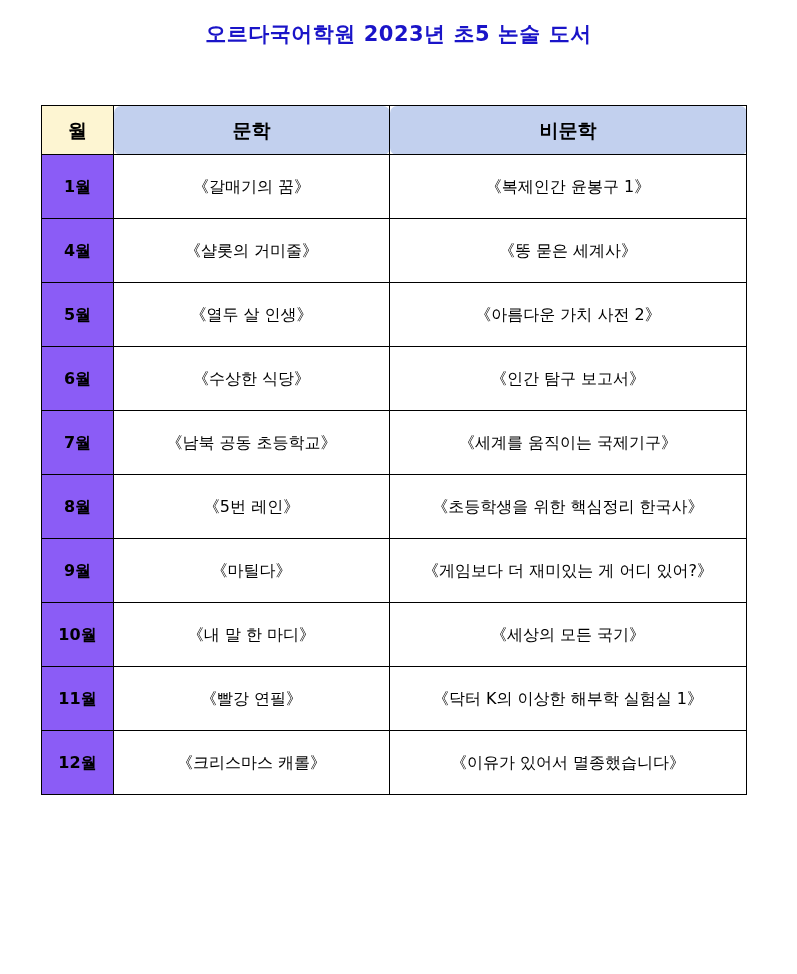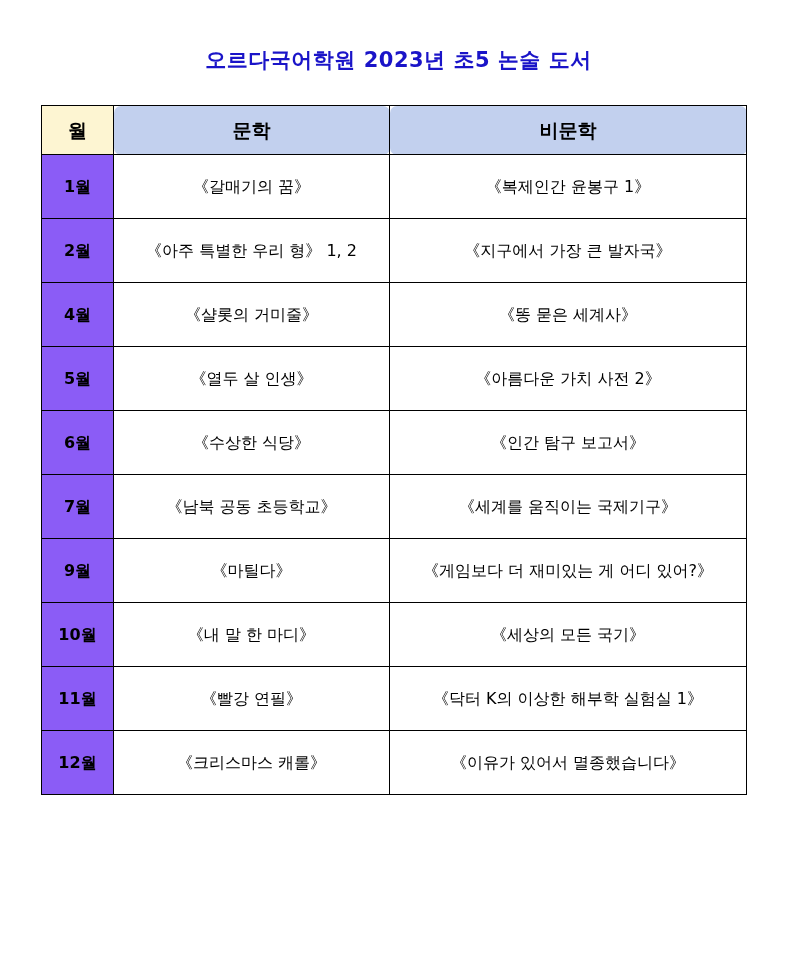--- a/index.html
+++ b/index.html
@@ -1,18 +1,18 @@
 <!DOCTYPE html>
 <html><head>
 <meta charset="utf-8">
 <style>
   html, body { margin: 0; padding: 0; background: #ffffff; }
   body { width: 797px; height: 974px; position: relative; font-family: "DejaVu Sans", "Liberation Sans", sans-serif; color: #000; }
   .title {
-    position: absolute; left: 0; top: 46px; width: 797px; text-align: center;
+    position: absolute; left: 0; top: 20px; width: 797px; text-align: center;
     font-size: 21px; font-weight: bold; color: #1a14c8; letter-spacing: 0.5px;
   }
   table.books {
     position: absolute; left: 41px; top: 105px; width: 705px;
     border-collapse: collapse; table-layout: fixed;
   }
   table.books th, table.books td {
     border: 1px solid #000; text-align: center; vertical-align: middle;
     padding: 0 6px; font-size: 16px; line-height: 28px;
   }
@@ -41,43 +41,43 @@
       <th class="nonlit-head">비문학</th>
     </tr>
   </thead>
   <tbody id="rows">
       <tr>
         <td class="month">1월</td>
         <td>《갈매기의 꿈》</td>
         <td>《복제인간 윤봉구 1》</td>
       </tr>
       <tr>
-        <td class="month">2월</td>
-        <td>《아주 특별한 우리 형》 1, 2</td>
-        <td>《지구에서 가장 큰 발자국》</td>
-      </tr>
-      <tr>
         <td class="month">4월</td>
         <td>《샬롯의 거미줄》</td>
         <td>《똥 묻은 세계사》</td>
       </tr>
       <tr>
         <td class="month">5월</td>
         <td>《열두 살 인생》</td>
         <td>《아름다운 가치 사전 2》</td>
       </tr>
       <tr>
         <td class="month">6월</td>
         <td>《수상한 식당》</td>
         <td>《인간 탐구 보고서》</td>
       </tr>
       <tr>
         <td class="month">7월</td>
         <td>《남북 공동 초등학교》</td>
         <td>《세계를 움직이는 국제기구》</td>
+      </tr>
+      <tr>
+        <td class="month">8월</td>
+        <td>《5번 레인》</td>
+        <td>《초등학생을 위한 핵심정리 한국사》</td>
       </tr>
       <tr>
         <td class="month">9월</td>
         <td>《마틸다》</td>
         <td>《게임보다 더 재미있는 게 어디 있어?》</td>
       </tr>
       <tr>
         <td class="month">10월</td>
         <td>《내 말 한 마디》</td>
         <td>《세상의 모든 국기》</td>

